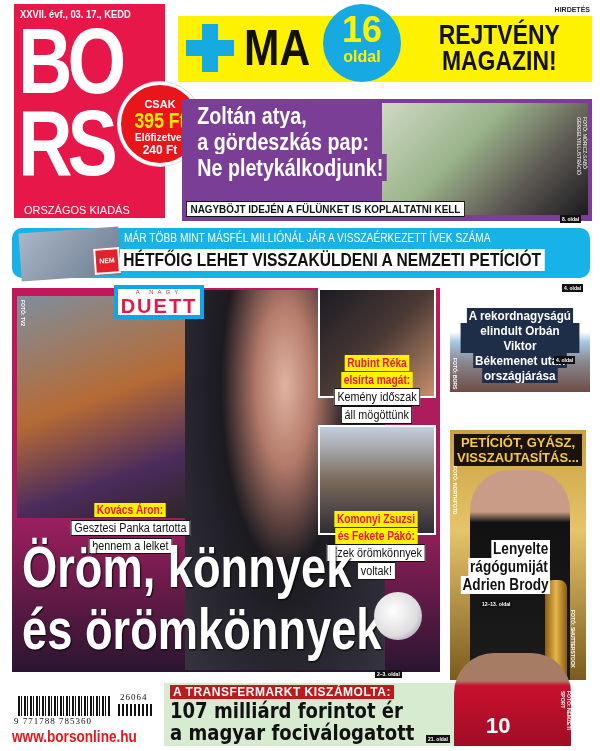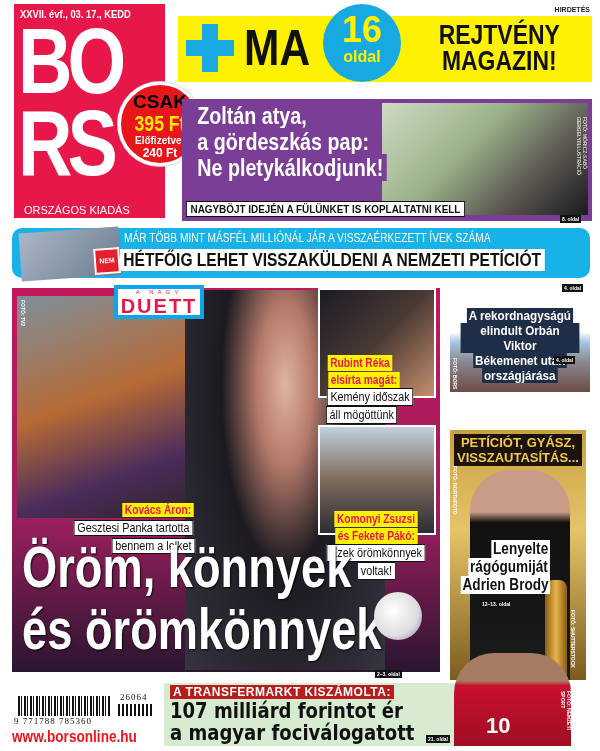--- a/index.html
+++ b/index.html
@@ -5,21 +5,21 @@
 *{box-sizing:border-box;margin:0;padding:0}
 body{width:600px;height:751px;background:#fff;position:relative;overflow:hidden;font-family:"Liberation Sans",sans-serif}
 .abs{position:absolute}
 
 
 #mast{left:14px;top:4px;width:151px;height:214px;background:#e8174a}
 #mast .date{position:absolute;left:6px;top:4px;color:#fff;font-size:11px;font-weight:bold;transform:scaleX(0.85);transform-origin:left}
 #mast .logo{position:absolute;left:4px;top:16px;color:#fff;font-weight:bold;font-size:92px;line-height:82px;letter-spacing:-6px;transform:scaleX(0.82);transform-origin:left}
 #mast .edition{position:absolute;left:10px;bottom:2px;color:#fff;font-size:11px}
 #price{left:118px;top:82px;width:84px;height:84px;border-radius:50%;background:#e8151b;border:3px solid #fff;box-shadow:0 0 0 1px #ddd;text-align:center;color:#fff;font-weight:bold}
-#price .csak{color:#000000;font-size:19px;margin-top:6px;display:block}
+#price .csak{color:#ffffff;font-size:11px;margin-top:13px;display:block}
 #price .amt{color:#ffe800;font-size:22px;line-height:22px;display:block;transform:scaleX(0.8)}
 #price .sub{font-size:10px;display:block;line-height:11px}
 #price .sub2{font-size:12px;display:block}
 
 
 #hird{right:10px;top:6px;font-size:7px;font-weight:bold;color:#222}
 #yband{left:178px;top:16px;width:414px;height:66px;background:#fff200}
 #plus{left:186px;top:24px;width:48px;height:48px}
 #plus .h{position:absolute;left:0;top:16px;width:48px;height:16px;background:#17a9e1}
 #plus .v{position:absolute;left:16px;top:0;width:16px;height:48px;background:#17a9e1}
@@ -49,22 +49,22 @@
 #duettbg{left:12px;top:288px;width:428px;height:384px;background:linear-gradient(180deg,#c2185b,#9c1f5e 60%,#2a1530)}
 #aron{left:17px;top:296px;width:190px;height:222px;background:linear-gradient(160deg,#7f8e9c,#b66a35 45%,#4b2c5c 75%,#2b2322)}
 #girl{left:185px;top:290px;width:200px;height:380px;background:radial-gradient(ellipse at 50% 25%,#e0b3a0 0%,#b47a6a 20%,#1c1a20 45%,#353440 100%)}
 #duettlogo{left:114px;top:285px;width:90px;height:34px;background:#fff;border:4px solid #0ea5e9;text-align:center}
 #duettlogo .a{font-size:6px;letter-spacing:4px;color:#e8174a;display:block}
 #duettlogo .d{font-size:20px;font-weight:bold;color:#e8174a;letter-spacing:2px;display:block;line-height:22px}
 #rubint{left:318px;top:288px;width:118px;height:110px;background:linear-gradient(135deg,#1b1b25,#4a3a34 50%,#c78f6f)}
 #komonyi{left:318px;top:425px;width:118px;height:110px;background:linear-gradient(180deg,#c2d0de,#7c6b5c 50%,#2d2d34)}
 .ylab{background:#fff200;color:#e8174a;font-weight:bold;font-size:12px;padding:0 3px;transform:scaleX(0.85);display:inline-block}
 .wlab{background:#fff;color:#111;font-size:12px;padding:0 3px;border:1px solid #111;display:inline-block;transform:scaleX(0.9)}
-#cap-aron{left:60px;top:500px;text-align:right;width:140px}
-#cap-rubint{left:322px;top:354px;text-align:left;width:110px;line-height:16px}
+#cap-aron{left:60px;top:500px;text-align:center;width:140px}
+#cap-rubint{left:322px;top:354px;text-align:center;width:110px;line-height:16px}
 #cap-komonyi{left:314px;top:510px;text-align:center;width:124px;line-height:16px}
 #bighead{left:22px;top:536px;color:#fff;font-size:58px;font-weight:bold;line-height:62px;transform:scaleX(0.78);transform-origin:left;white-space:nowrap;text-shadow:1px 1px 2px #000}
 #ball{left:374px;top:592px;width:48px;height:48px;border-radius:50%;background:radial-gradient(circle at 40% 40%,#fff,#ddd 60%,#8a6f9e)}
 #pref-duett{left:375px;top:662px}
 
 
 #orban{left:450px;top:292px;width:140px;height:100px;background:linear-gradient(180deg,#fff 0%,#fff 40%,#a6c7e3 50%,#8a8790 70%,#6d4d44)}
 #orban .t{position:absolute;left:4px;top:16px;width:132px;text-align:center;font-size:13px;font-weight:bold;color:#fff;line-height:15px}
 #orban .t span{background:#1e2d48;padding:0 2px;transform:scaleX(0.9);display:inline-block}
 #brody{left:450px;top:430px;width:136px;height:250px;background:linear-gradient(180deg,#c9a03f,#e6c46a 40%,#7c5b1f)}

